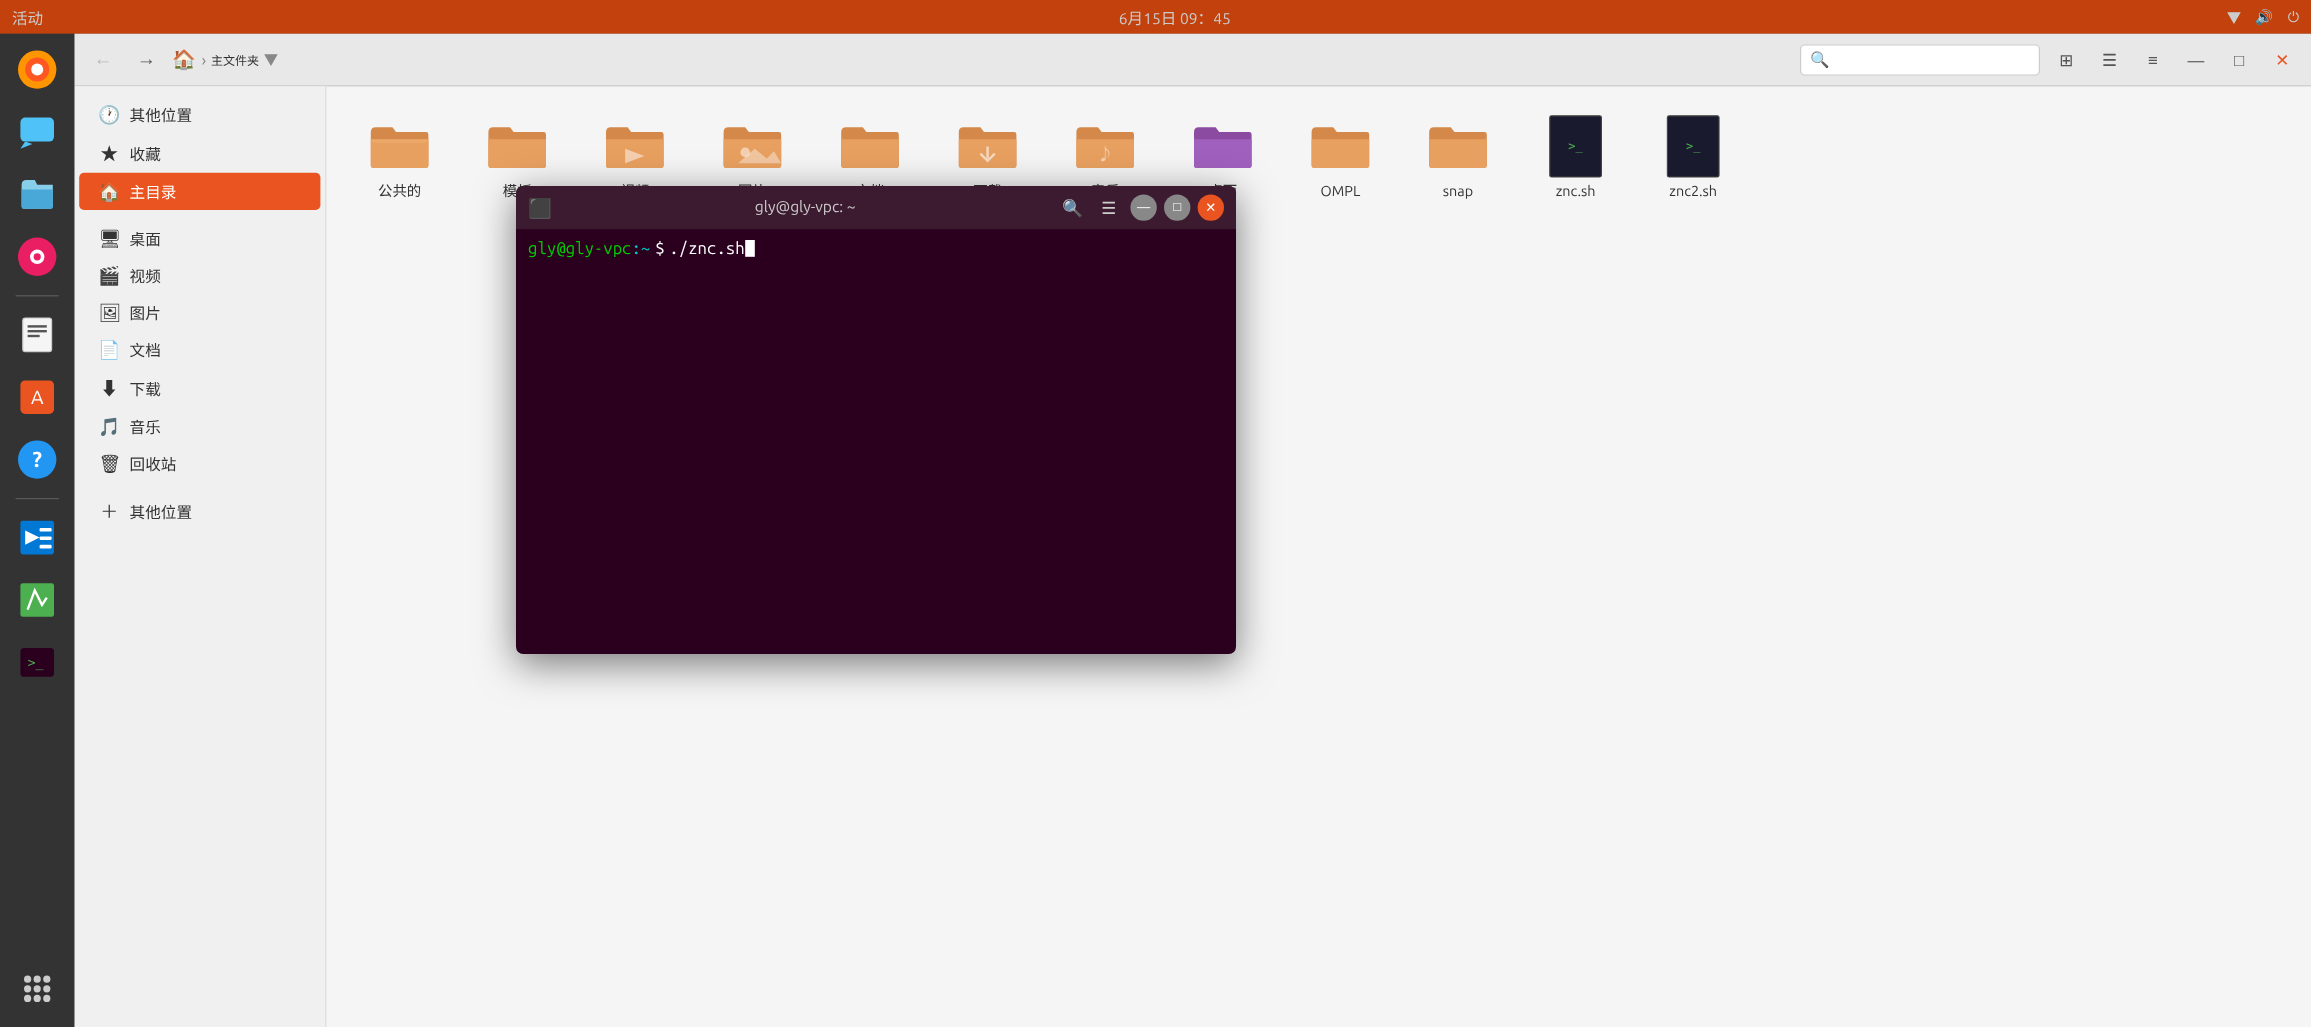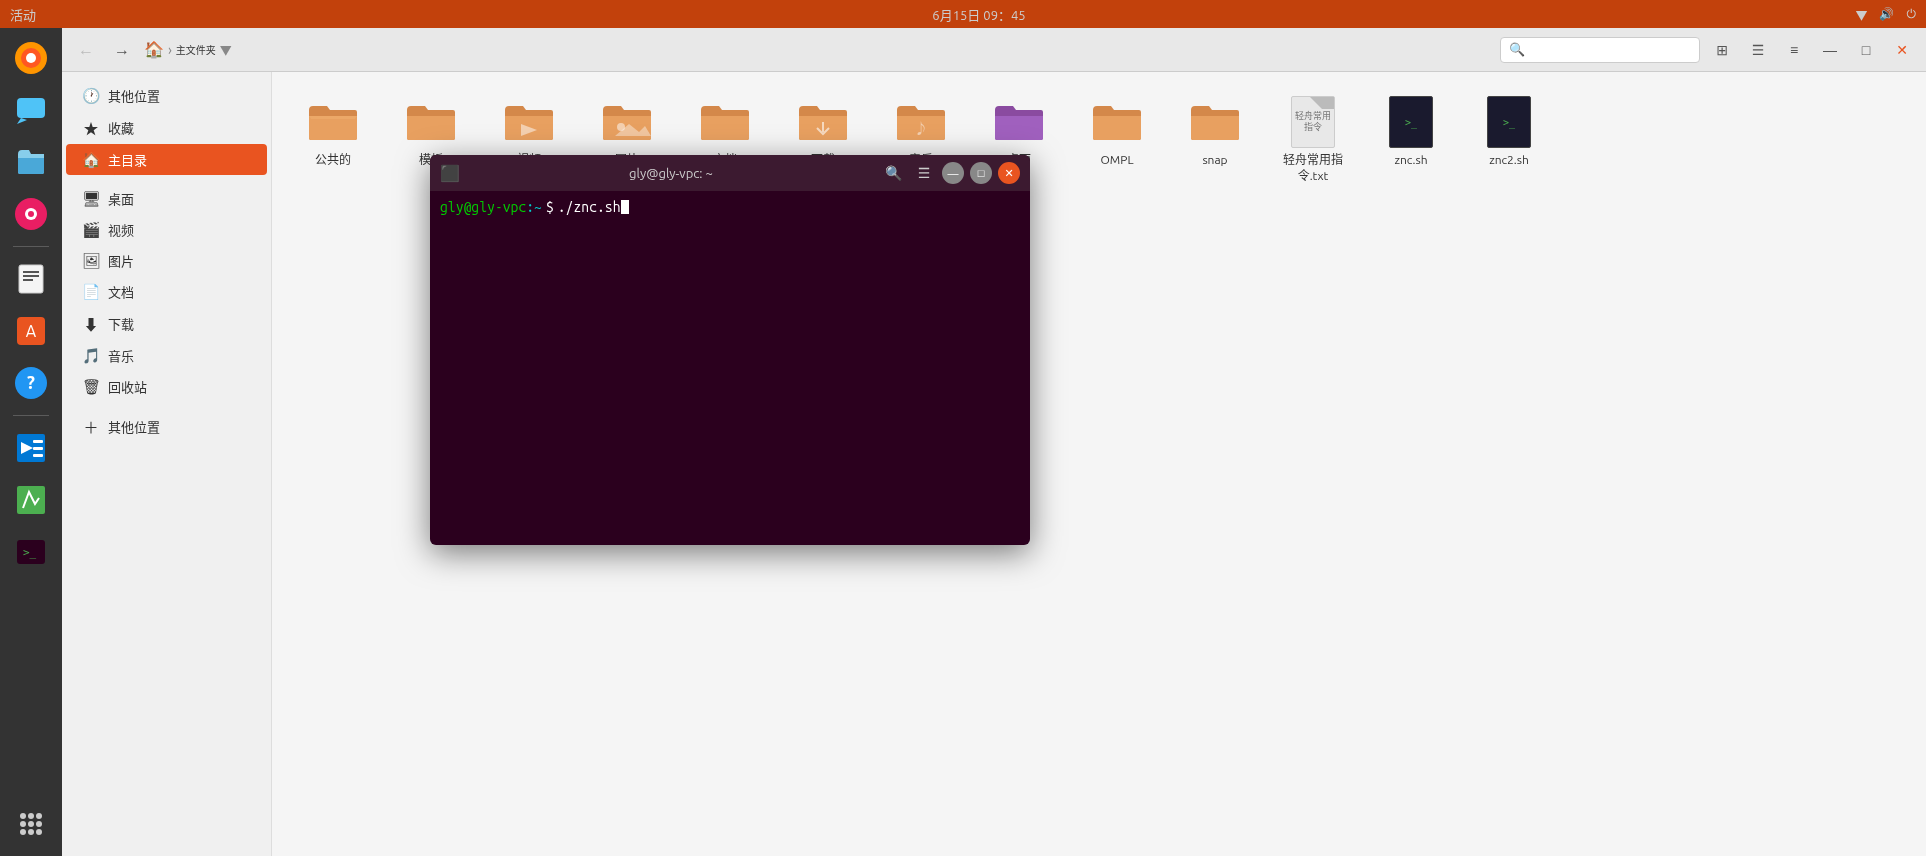--- a/index.html
+++ b/index.html
@@ -696,28 +696,20 @@
           <div class="icon-img">
             <svg class="folder-icon" viewBox="0 0 52 44">
               <path d="M2 10 Q2 6 6 6 L20 6 L23 10 L48 10 Q50 10 50 12 L50 38 Q50 40 48 40 L4 40 Q2 40 2 38 Z" fill="#d4884a"></path>
               <path d="M2 16 L50 16 L50 38 Q50 40 48 40 L4 40 Q2 40 2 38 Z" fill="#e8a060"></path>
             </svg>
           </div>
           <span class="icon-label">snap</span>
         </div>
 
 
-        <div class="file-icon">
-          <div class="icon-img">
-            <div class="txt-icon">
-              <span style="font-size:9px;color:#777;z-index:1;text-align:center;line-height:1.2;">轻舟常用<br>指令</span>
-            </div>
-          </div>
-          <span class="icon-label">轻舟常用指令.txt</span>
-        </div>
 
         <div class="file-icon">
           <div class="icon-img">
             <div class="sh-icon">&gt;_</div>
           </div>
           <span class="icon-label">znc.sh</span>
         </div>
 
         <div class="file-icon">
           <div class="icon-img">

